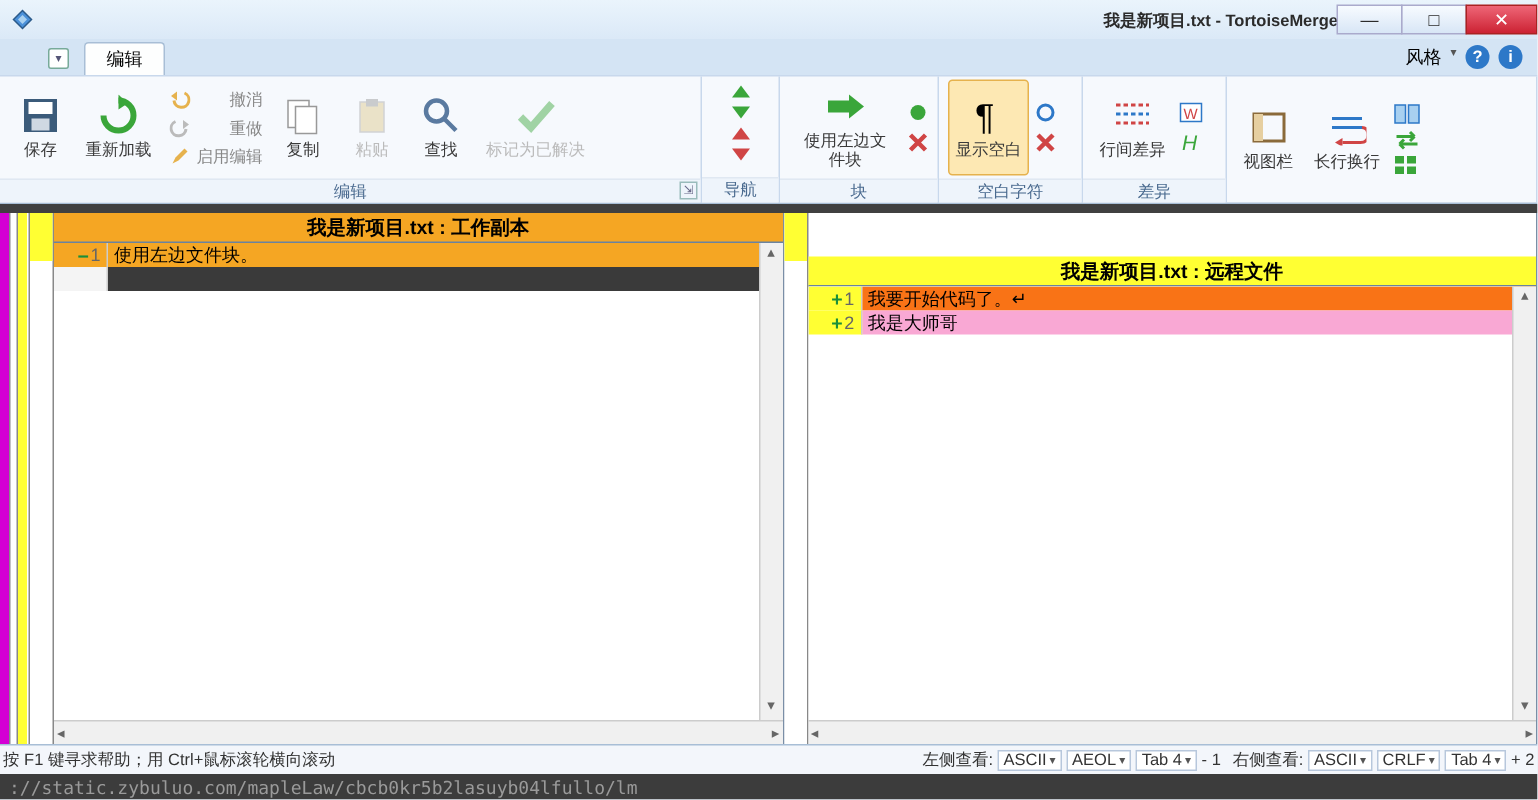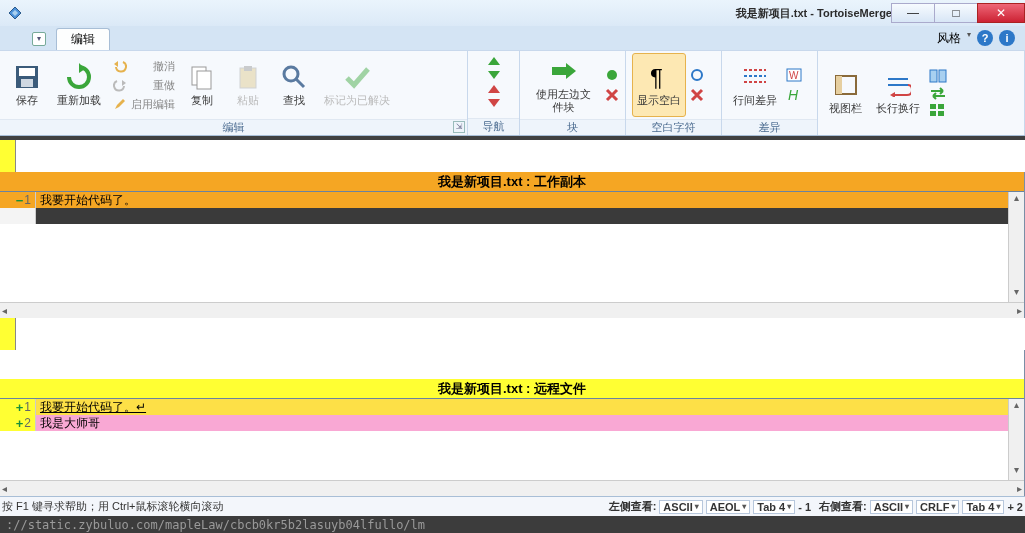--- a/index.html
+++ b/index.html
@@ -28,54 +28,54 @@
 .rgroup .label { height:17px; text-align:center; font-size:11px; color:#4a6a8f; border-top:1px solid #e0e8f2; background:#eef4fb; position:relative;}
 .rgroup .label .launcher { position:absolute; right:2px; top:1px; width:12px; height:12px; border:1px solid #9bb; font-size:8px; line-height:10px; color:#668;}
 .rbtn { display:flex; flex-direction:column; align-items:center; justify-content:center; min-width:42px; height:64px; padding:2px 4px; border:1px solid transparent; border-radius:3px; font-size:11px; color:#3a3a3a; text-align:center; line-height:1.2;}
 .rbtn.active { background:#fde8b3; border-color:#e6b24d;}
 .rbtn .ico { width:30px; height:30px; margin-bottom:2px; display:flex; align-items:center; justify-content:center;}
 .rsmall { display:flex; align-items:center; gap:3px; font-size:11px; color:#888; padding:1px 2px;justify-content:space-between;}
 .rsmall .sico { width:16px; height:16px; display:inline-flex; align-items:center; justify-content:center;}
 .vcol { display:flex; flex-direction:column; gap:1px;}
 
 
-.panes { height:360px; display:flex; background:#fff; border-top:4px solid #404040;flex-direction:column;}
+.panes { height:360px; display:flex; background:#fff; border-top:6px solid #404040;}
 .gutter-global { width:20px; background:#fff; border-right:1px solid #888; display:flex;}
 .gutter-global .gl { width:6px; height:100%;}
 .gl.a{background:#d400d4;} .gl.b{border-left:1px solid #888; border-right:1px solid #888; background:#fff;} .gl.c{background:#ffff33;}
 .pane { flex:1; display:flex; flex-direction:column; border-right:1px solid #7a8ea6; min-width:0;}
 .pane-header { height:20px; font-weight:bold; font-size:13px; text-align:center; border-bottom:1px solid #6a83a0; display:flex; align-items:center; justify-content:center;}
 .pane.left .pane-header { background:#f5a623; }
 .pane.right .pane-header { background:#ffff33;margin-top:29px; }
 .pane-body { flex:1; background:#fff; overflow:hidden; position:relative;}
 .line { display:flex; height:16px; font-size:12px; }
 .ln-gutter { width:36px; text-align:right; padding-right:4px; color:#666; border-right:1px solid #ccc; background:#f4f4f4; display:flex; align-items:center; justify-content:flex-end; gap:1px;}
 .ln-gutter .mk { color:#1a8f3a; font-weight:bold; font-size:13px;}
 .ln-gutter.minus .mk{color:#1a8f3a;}
 .ln-text { flex:1; padding-left:4px; white-space:pre;}
 .line.l-orange .ln-text{background:#f5a623;} 
 .line.l-orange .ln-gutter{background:#f5a623;}
 .line.l-dark .ln-text{background:#3a3a3a;} 
 .line.l-dark .ln-gutter{background:#f4f4f4;}
-.line.l-yellow .ln-text{background:#fde047;text-decoration:underline;} 
+.line.l-yellow .ln-text{background:#f97316;} 
 .line.l-yellow .ln-gutter{background:#ffff33;}
 .line.l-yellow2 .ln-text{background:#f9a8d4;} 
 .line.l-yellow2 .ln-gutter{background:#ffff33;}
 .scrollbar-v { position:absolute; right:0; top:0; bottom:0; width:16px; background:#f0f0f0; border-left:1px solid #ccc;}
 .scrollbar-v .arr{position:absolute;left:0;right:0;height:16px;text-align:center;font-size:10px;color:#666;}
 .scrollbar-v .arr.up{top:0;} .scrollbar-v .arr.dn{bottom:0;}
 .scrollbar-h { height:16px; background:#f0f0f0; border-top:1px solid #ccc; display:flex; align-items:center; justify-content:space-between; font-size:10px; color:#666; padding:0 2px;}
 
 .locator { width:16px; background:#fff; border-right:1px solid #888;}
 .locator .top { height:32px; background:#ffff33;}
 
 
 .statusbar { height:20px; background:#f3f6fb; border-top:1px solid #a8bed6; display:flex; align-items:center; font-size:11px; color:#333; padding:0 2px; gap:8px;}
 .statusbar .spacer{flex:1;}
-.statusbar .seg { display:flex; align-items:center; gap:3px;font-weight:bold;}
+.statusbar .seg { display:flex; align-items:center; gap:3px;}
 .statusbar .dd { border:1px solid #b7c7dc; background:#fff; padding:0px 3px; display:flex; align-items:center; gap:2px;}
 .statusbar .dd .car{font-size:8px;color:#555;}
 
 .bottom-garbage { height:17px; background:#3c3c3c; color:#9a9a9a; font-family:Consolas,monospace; font-size:12px; padding-left:6px; overflow:hidden; white-space:nowrap; display:flex; align-items:center;}
 
 svg{display:block;}
 </style>
 </head>
 <body>
 
@@ -362,21 +362,21 @@
     </div>
 
   <div class="pane left">
     <div class="pane-header">我是新项目.txt : 工作副本</div>
     <div class="pane-body">
       <div class="line l-orange">
         <div class="ln-gutter minus">
             <span class="mk">−</span>
             <span>1</span>
           </div>
-        <div class="ln-text">我要开始代码了。</div>
+        <div class="ln-text">使用左边文件块。</div>
       </div>
       <div class="line l-dark">
         <div class="ln-gutter"></div>
           <div class="ln-text"></div>
       </div>
       <div class="scrollbar-v">
           <div class="arr up">▴</div>
           <div class="arr dn">▾</div>
         </div>
     </div>

